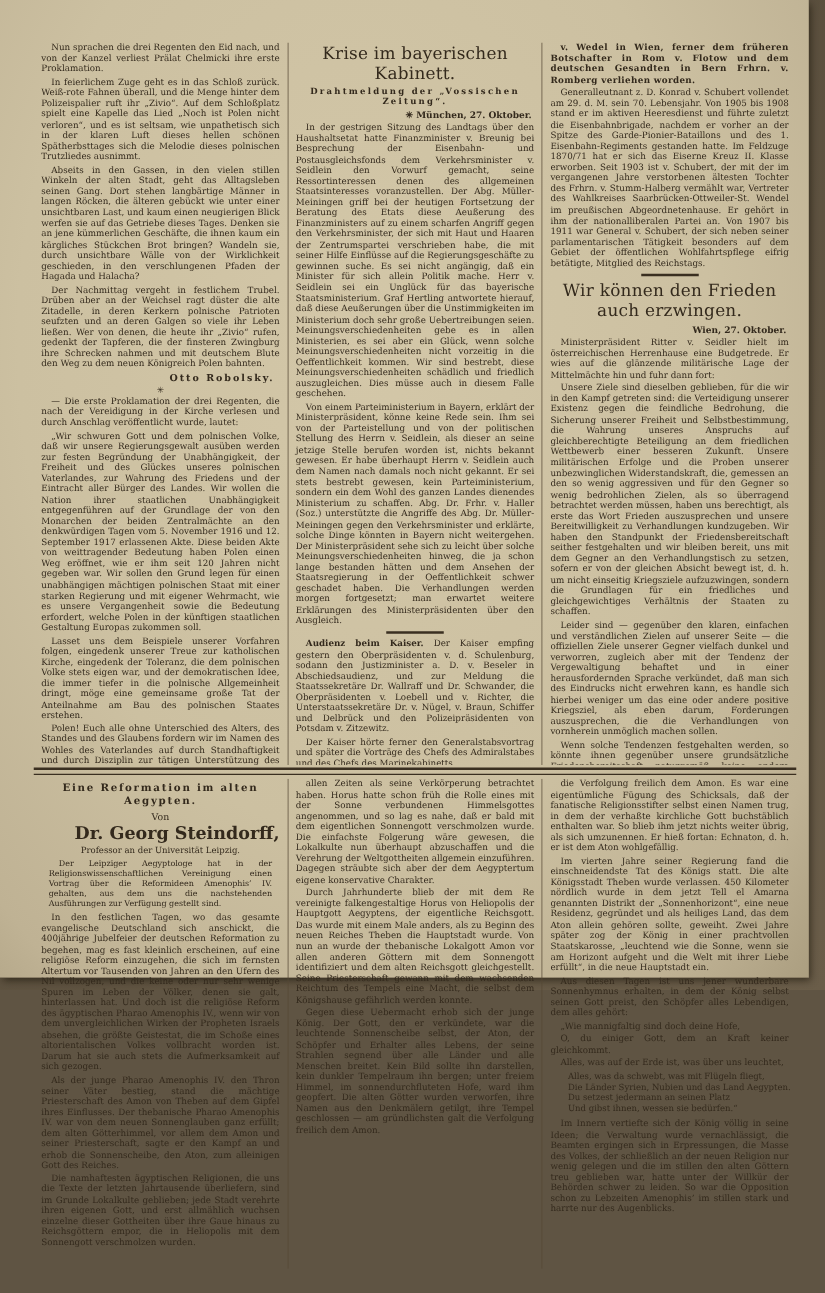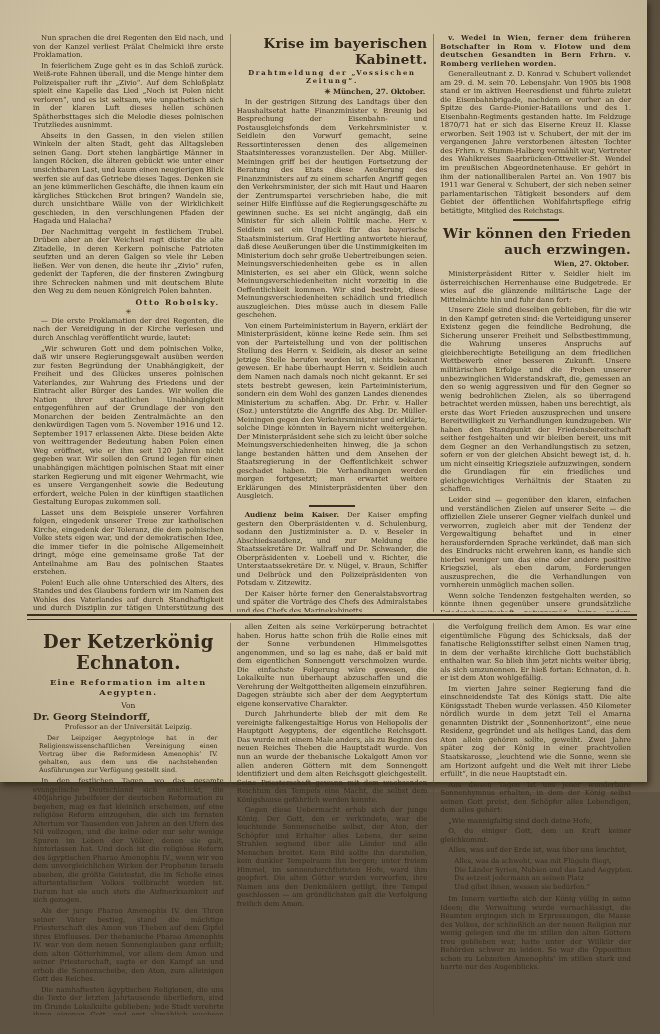--- a/index.html
+++ b/index.html
@@ -18,31 +18,31 @@
   .content{position:absolute;left:27px;top:34px;right:10px;bottom:8px;}
   .section{display:flex;overflow:hidden;}
   .section.top{height:578px;}
   .section.bottom{height:392px;margin-top:3px;}
   .col{flex:1;padding:0 6px;overflow:hidden;text-align:justify;}
   .col.mid{border-left:1px solid #55483595;border-right:1px solid #55483595;}
   p.para{margin:0 0 2px 0;font-size:7px;line-height:1.22;text-indent:8px;}
   p.para b{font-weight:bold;}
   p.small{font-size:6.4px;line-height:1.25;margin:2px 6px 3px 6px;}
   .bold-names{font-weight:bold;letter-spacing:.3px;}
-  .headline-md{margin:1px 0 2px 0;text-align:right;font-size:13.5px;font-weight:bold;letter-spacing:.2px;text-indent:0;}
+  .headline-md{margin:1px 0 2px 0;text-align:center;font-size:13.5px;font-weight:normal;letter-spacing:.2px;text-indent:0;}
   .headline-lg{margin:8px 0 4px 0;text-align:center;font-size:18px;font-weight:bold;letter-spacing:.3px;text-indent:0;}
   .gesperrt{text-align:center;font-size:6.8px;font-weight:bold;letter-spacing:1.8px;margin-bottom:2px;}
   .f-sub{font-size:8.2px;letter-spacing:1.4px;margin:2px 0 4px 0;}
   .dateline{text-align:right;font-size:7.2px;font-weight:bold;margin:1px 2px 2px 0;}
   .signature{text-align:right;font-size:7.6px;font-weight:bold;letter-spacing:1.6px;margin:0 4px 1px 0;}
   .star-divider{text-align:center;font-size:7px;line-height:8px;margin:1px 0;}
   .short-rule{width:46px;height:2px;background:#3a2f20;margin:4px auto 4px auto;}
   .double-rule{height:1px;border-top:2px solid #3a2f20;border-bottom:1px solid #3a2f20;padding-top:2px;margin:2px 0 0 0;}
   .byline-von{text-align:center;font-size:7.5px;margin:3px 0 1px 0;}
-  .author{text-align:left;font-size:10px;font-weight:bold;margin:0 0 1px 0;}
+  .author{text-align:right;font-size:14px;font-weight:bold;margin:0 0 1px 0;}
   .author-title{text-align:center;font-size:6.8px;margin:0 0 3px 0;}
   .poem{margin:2px 0 3px 14px;font-size:6.8px;line-height:1.3;text-align:left;}
   .poem-line{white-space:nowrap;}
 </style>
 </head>
 <body>
 
 <div class="scan">
   <div class="paper">
     <div class="content">
@@ -98,21 +98,20 @@
             </div>
         </div>
 
       </div>
 
       <div class="double-rule"></div>
 
       <div class="section bottom">
 
         <div class="col">
-          <h1 class="headline-lg">Der Ketzerkönig Echnaton.</h1>
           <div class="gesperrt f-sub">Eine Reformation im alten Aegypten.</div>
           <div class="byline-von">Von</div>
           <div class="author">Dr. Georg Steindorff,</div>
           <div class="author-title">Professor an der Universität Leipzig.</div>
           <p class="para small">Der Leipziger Aegyptologe hat in der Religionswissenschaftlichen Vereinigung einen Vortrag über die Reformideen Amenophis’ IV. gehalten, aus dem uns die nachstehenden Ausführungen zur Verfügung gestellt sind.</p>
           <div>
               <p class="para">In den festlichen Tagen, wo das gesamte evangelische Deutschland sich anschickt, die 400jährige Jubelfeier der deutschen Reformation zu begehen, mag es fast kleinlich erscheinen, auf eine religiöse Reform einzugehen, die sich im fernsten Altertum vor Tausenden von Jahren an den Ufern des Nil vollzogen, und die keine oder nur sehr wenige Spuren im Leben der Völker, denen sie galt, hinterlassen hat. Und doch ist die religiöse Reform des ägyptischen Pharao Amenophis IV., wenn wir von dem unvergleichlichen Wirken der Propheten Israels absehen, die größte Geistestat, die im Schoße eines altorientalischen Volkes vollbracht worden ist. Darum hat sie auch stets die Aufmerksamkeit auf sich gezogen.</p>
               <p class="para">Als der junge Pharao Amenophis IV. den Thron seiner Väter bestieg, stand die mächtige Priesterschaft des Amon von Theben auf dem Gipfel ihres Einflusses. Der thebanische Pharao Amenophis IV. war von dem neuen Sonnenglauben ganz erfüllt; dem alten Götterhimmel, vor allem dem Amon und seiner Priesterschaft, sagte er den Kampf an und erhob die Sonnenscheibe, den Aton, zum alleinigen Gott des Reiches.</p>
               <p class="para">Die namhaftesten ägyptischen Religionen, die uns die Texte der letzten Jahrtausende überliefern, sind im Grunde Lokalkulte geblieben; jede Stadt verehrte ihren eigenen Gott, und erst allmählich wuchsen einzelne dieser Gottheiten über ihre Gaue hinaus zu Reichsgöttern empor, die in Heliopolis mit dem Sonnengott verschmolzen wurden.</p>
             </div>

